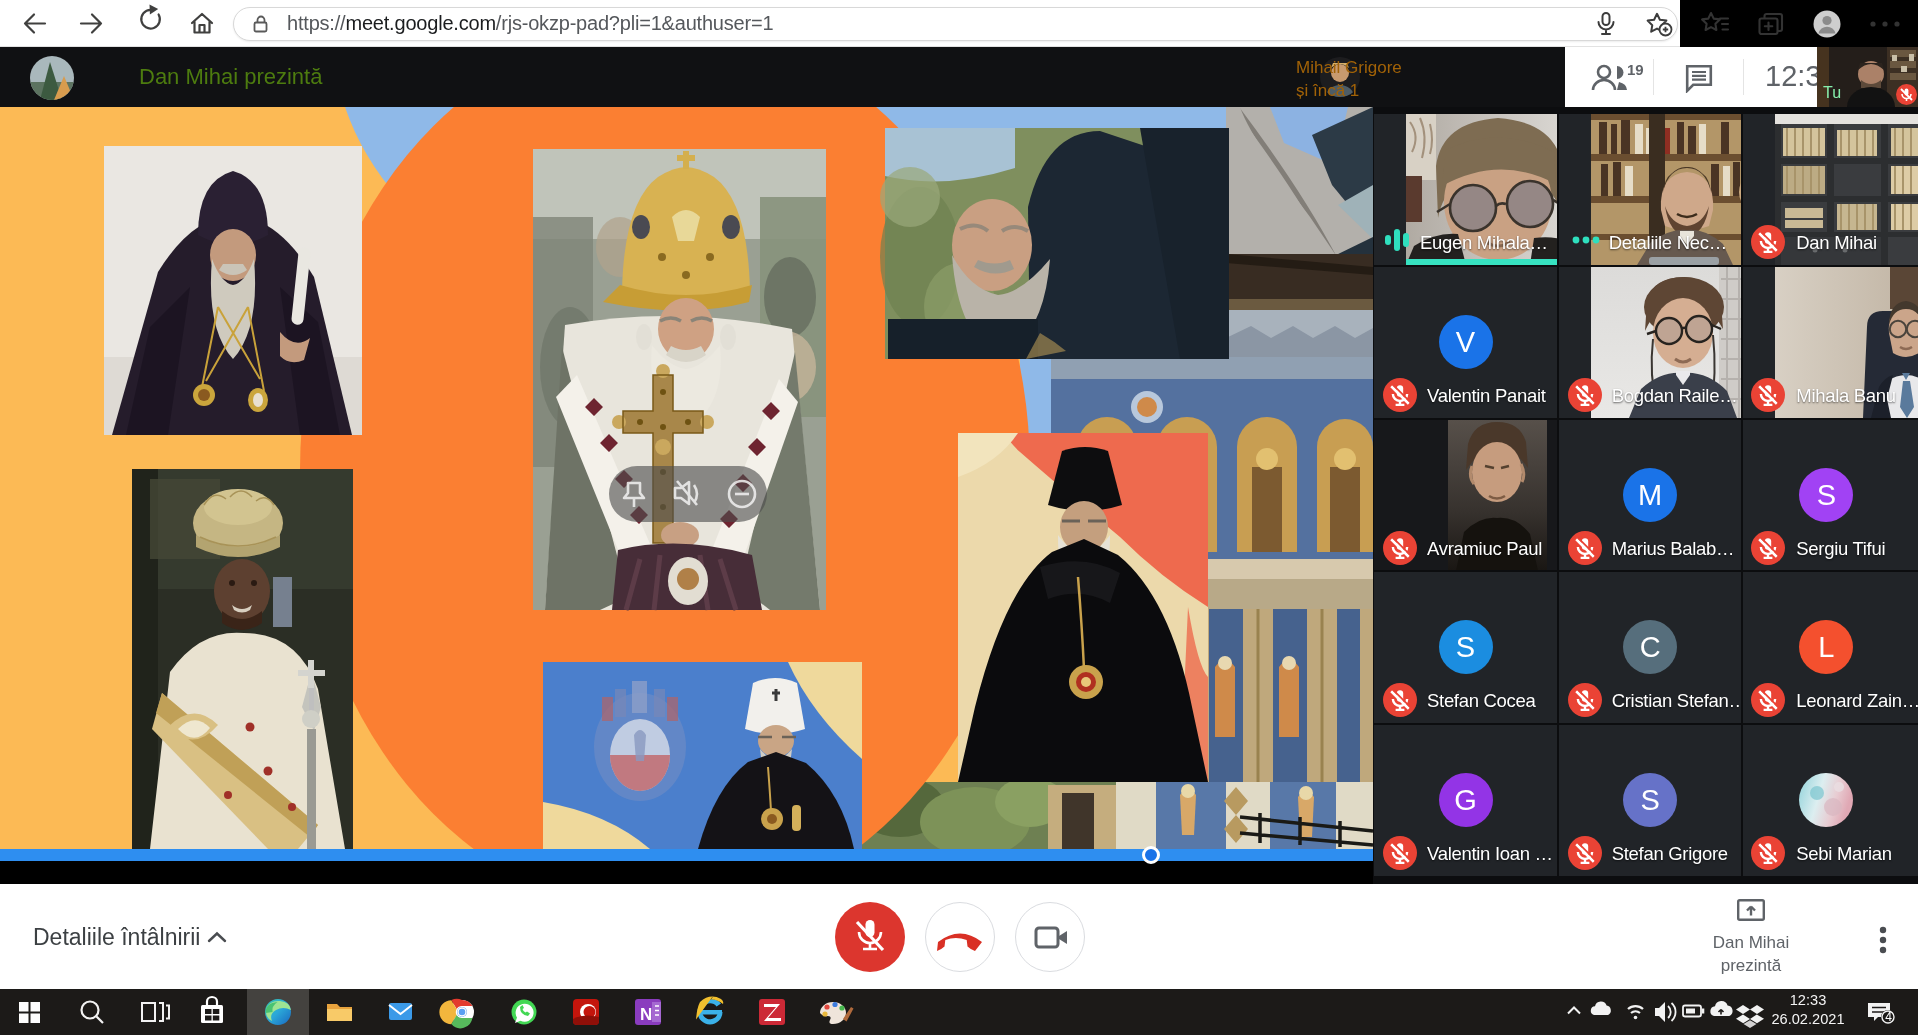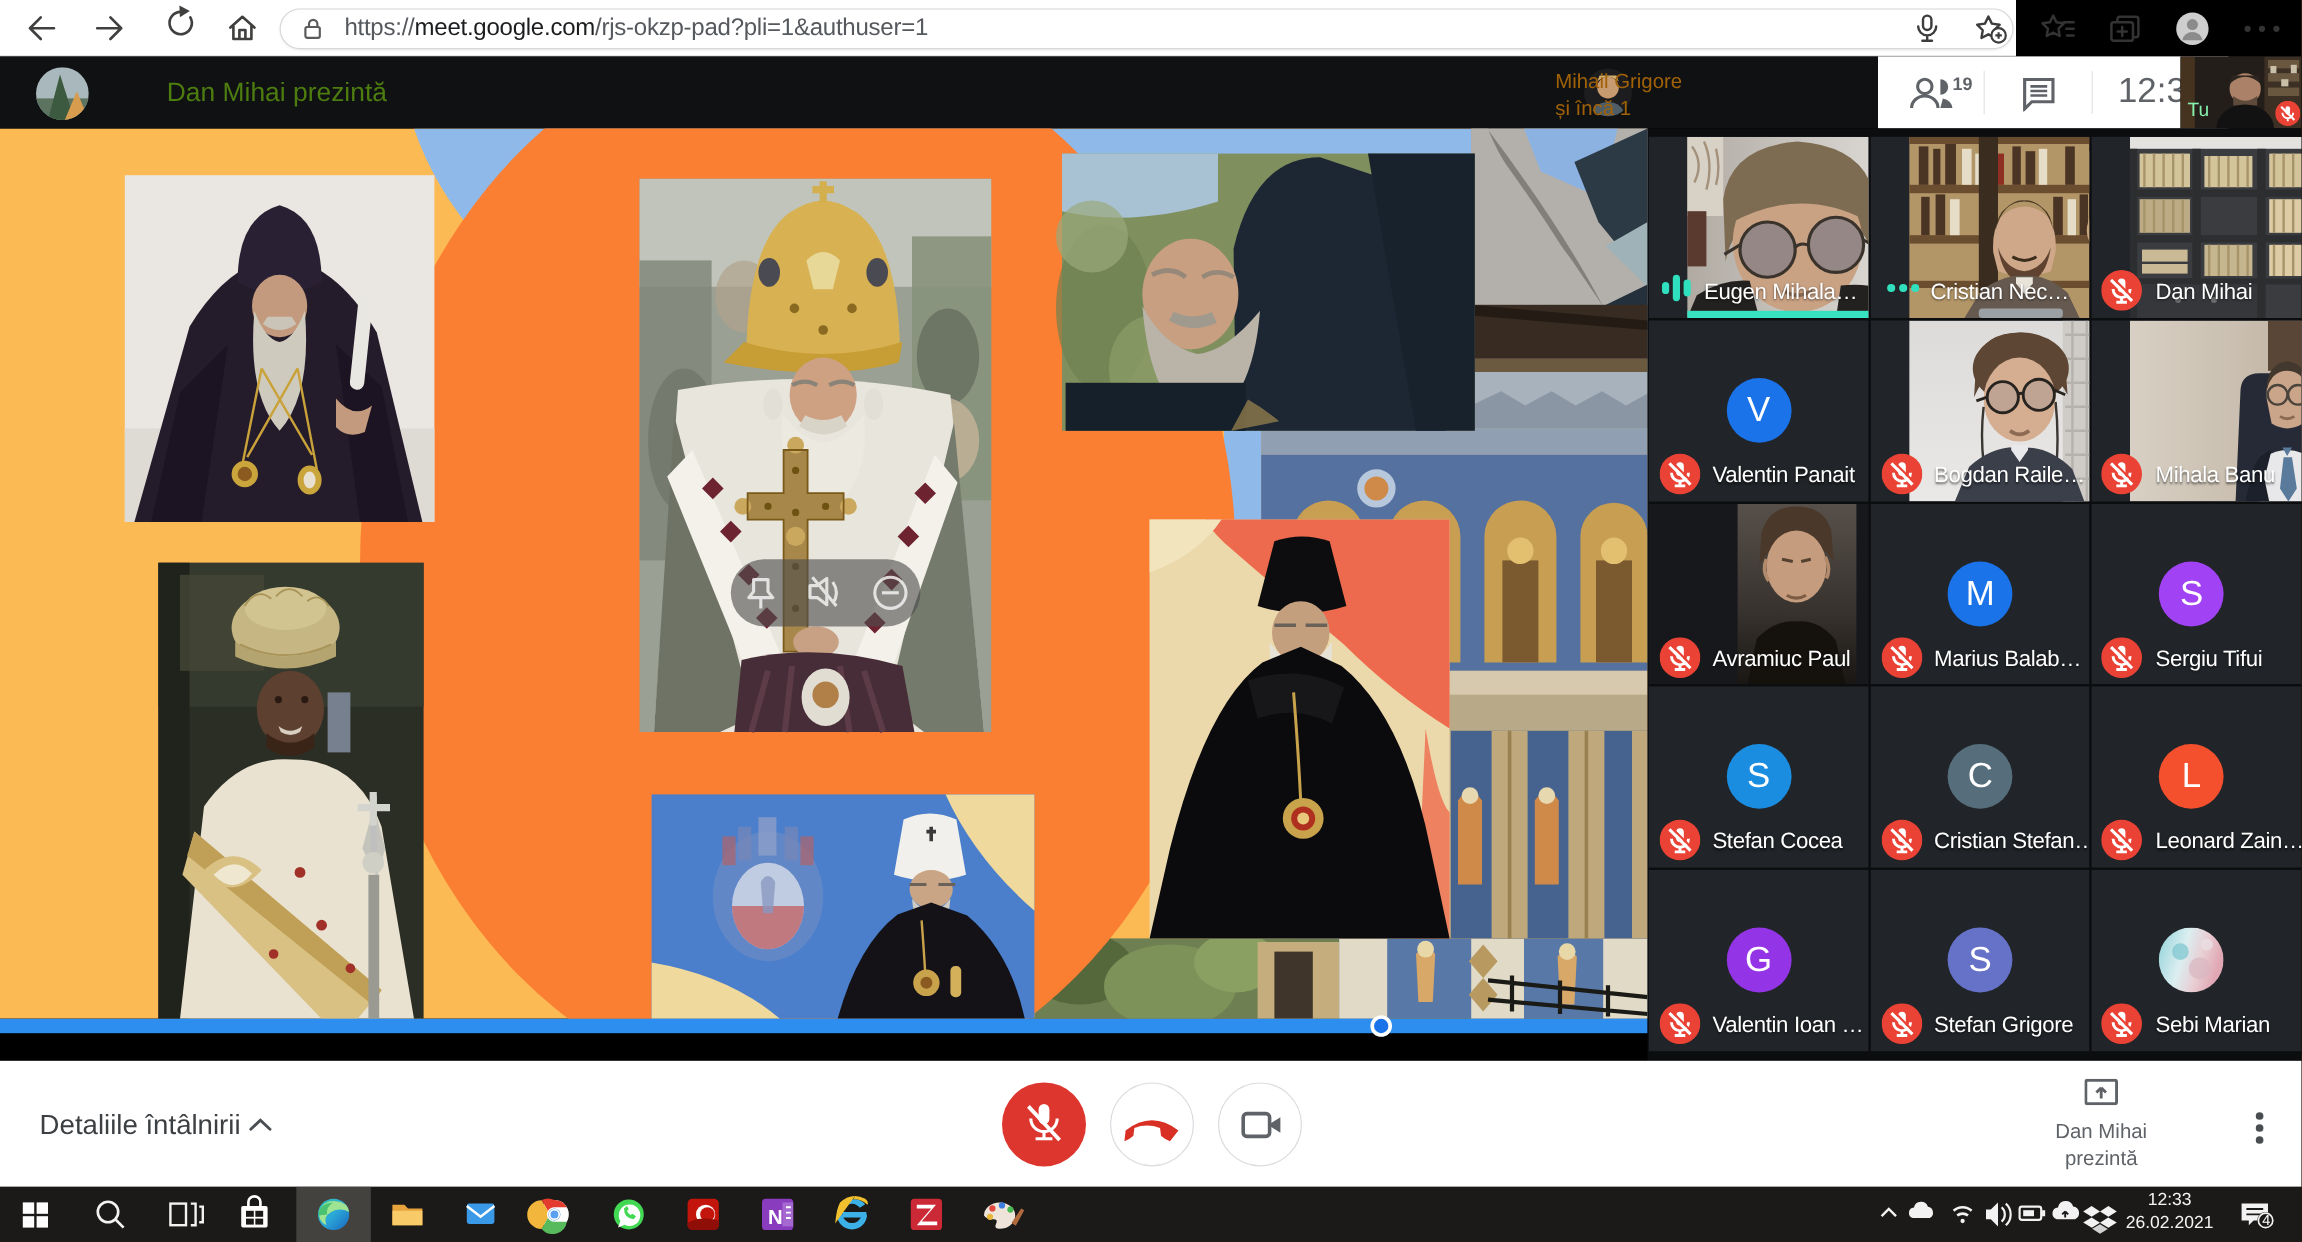--- a/index.html
+++ b/index.html
@@ -579,21 +579,21 @@
         <path d="M89,122 l7,9 7,-9 v-5 h-14 z" fill="#e8e4da"></path>
         <rect x="58" y="143" width="70" height="8" rx="3" fill="#9aa0a4"></rect>
       </svg>
       <svg class="abs" style="left:12px;top:118px" width="30" height="16" viewBox="0 0 30 16">
         <g fill="#2fdfbe">
             <circle cx="5" cy="8" r="3.4"></circle>
             <circle cx="15" cy="8" r="3.4"></circle>
             <circle cx="25" cy="8" r="3.4"></circle>
           </g>
       </svg>
-      <div class="pname" style="left:50px">Cristian Nec…</div>
+      <div class="pname" style="left:50px">Detaliile Nec…</div>
     </div>
 
     <div class="tile" style="left:370.3px;top:7px;width:174.7px">
       <svg width="175" height="151" viewBox="0 0 175 151">
         <rect width="175" height="151" fill="#3a3c3f"></rect>
         <rect x="0" y="0" width="175" height="10" fill="#e4e2de"></rect>
         <g fill="#2c2e30">
           <rect x="0" y="10" width="6" height="141"></rect>
             <rect x="52" y="10" width="7" height="141"></rect>
           <rect x="106" y="10" width="7" height="141"></rect>

